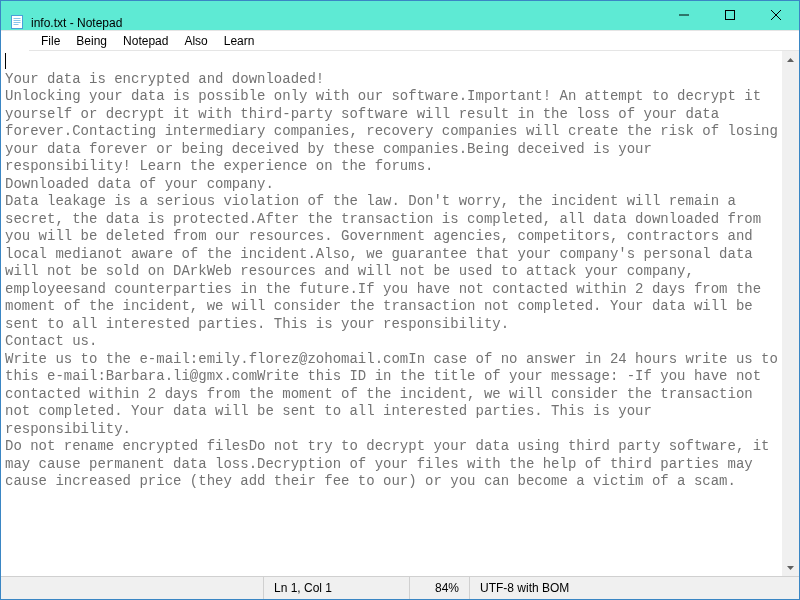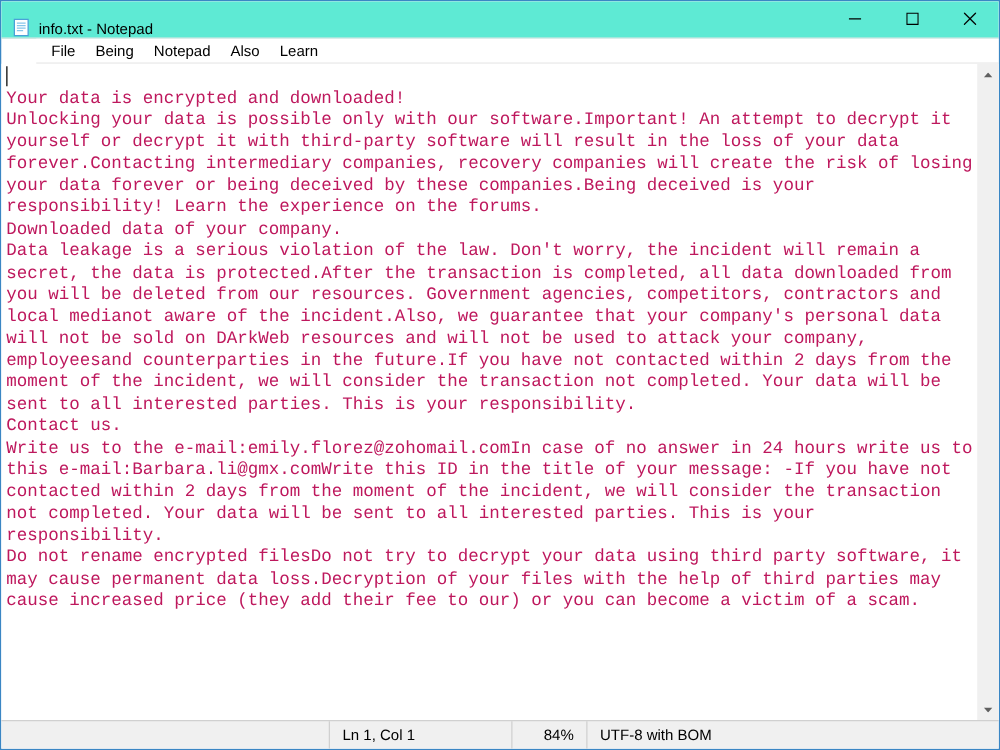--- a/index.html
+++ b/index.html
@@ -70,21 +70,21 @@
   }
   .editor {
     position: absolute;
     left: 0; top: 0; right: 17px; bottom: 0;
     padding: 2px 4px;
     font-family: Consolas, "Courier New", monospace;
     font-size: 14px;
     line-height: 1.25;
     white-space: pre-wrap;
     word-wrap: break-word;
-    color: #be185d;
+    color: #737373;
     outline: none;
     overflow: hidden;
   }
   .caret {
     display: inline-block;
     width: 1px;
     height: 16px;
     background: #000;
     vertical-align: text-bottom;
     animation: blink 1s steps(1) infinite;

